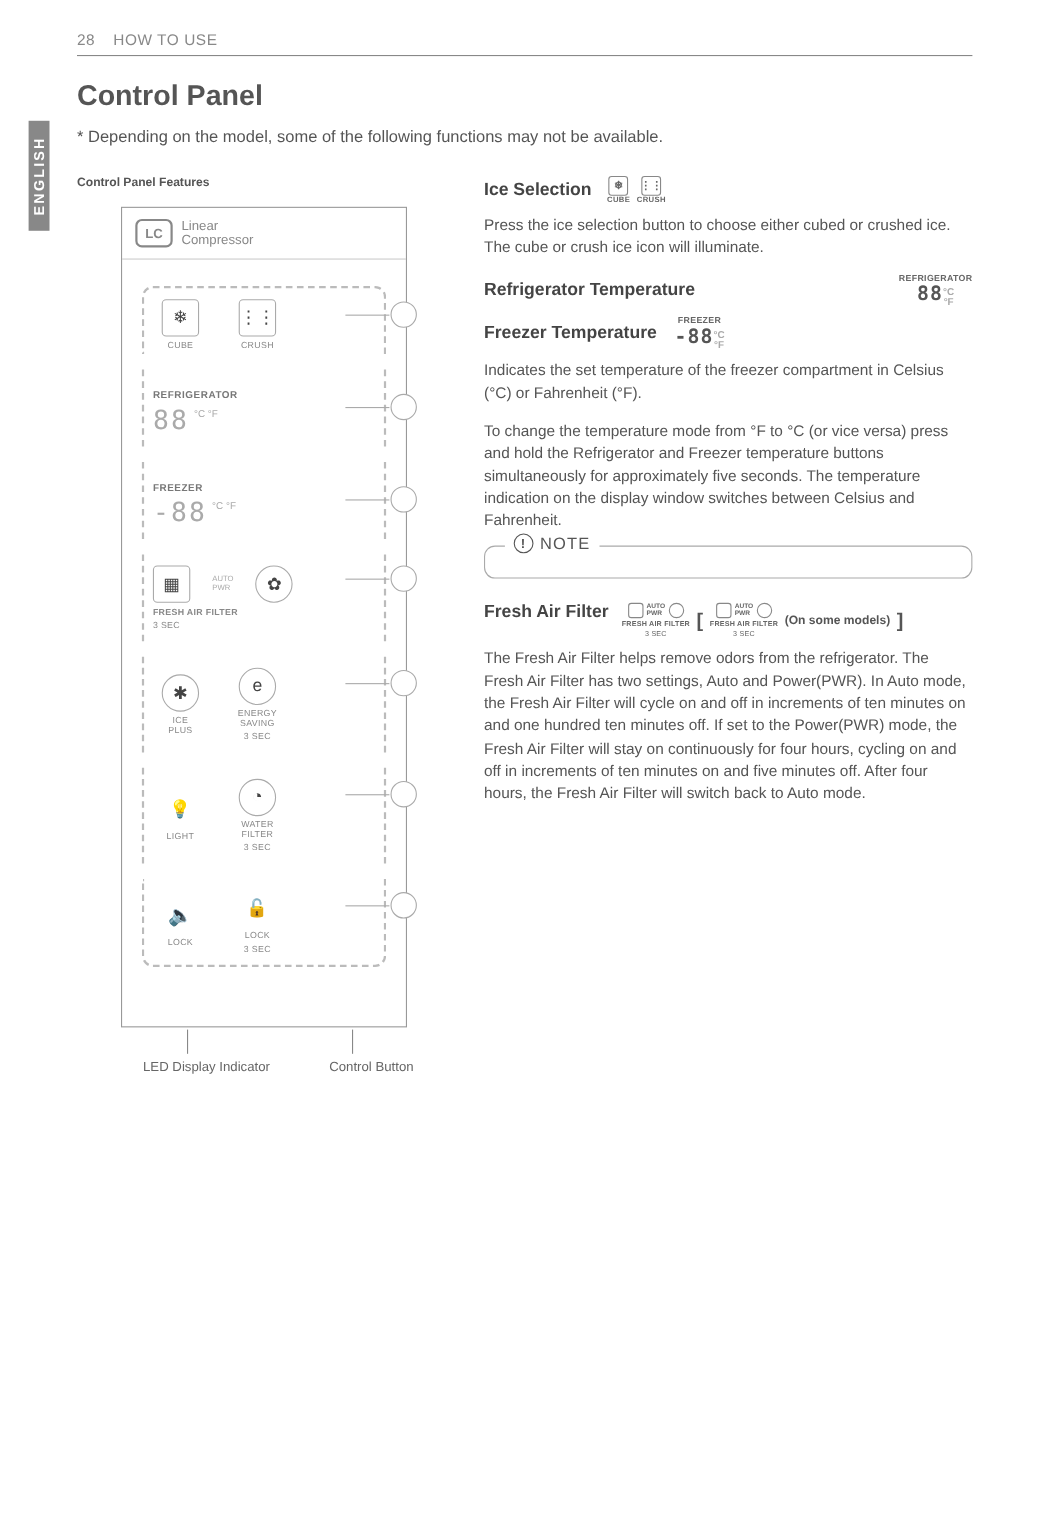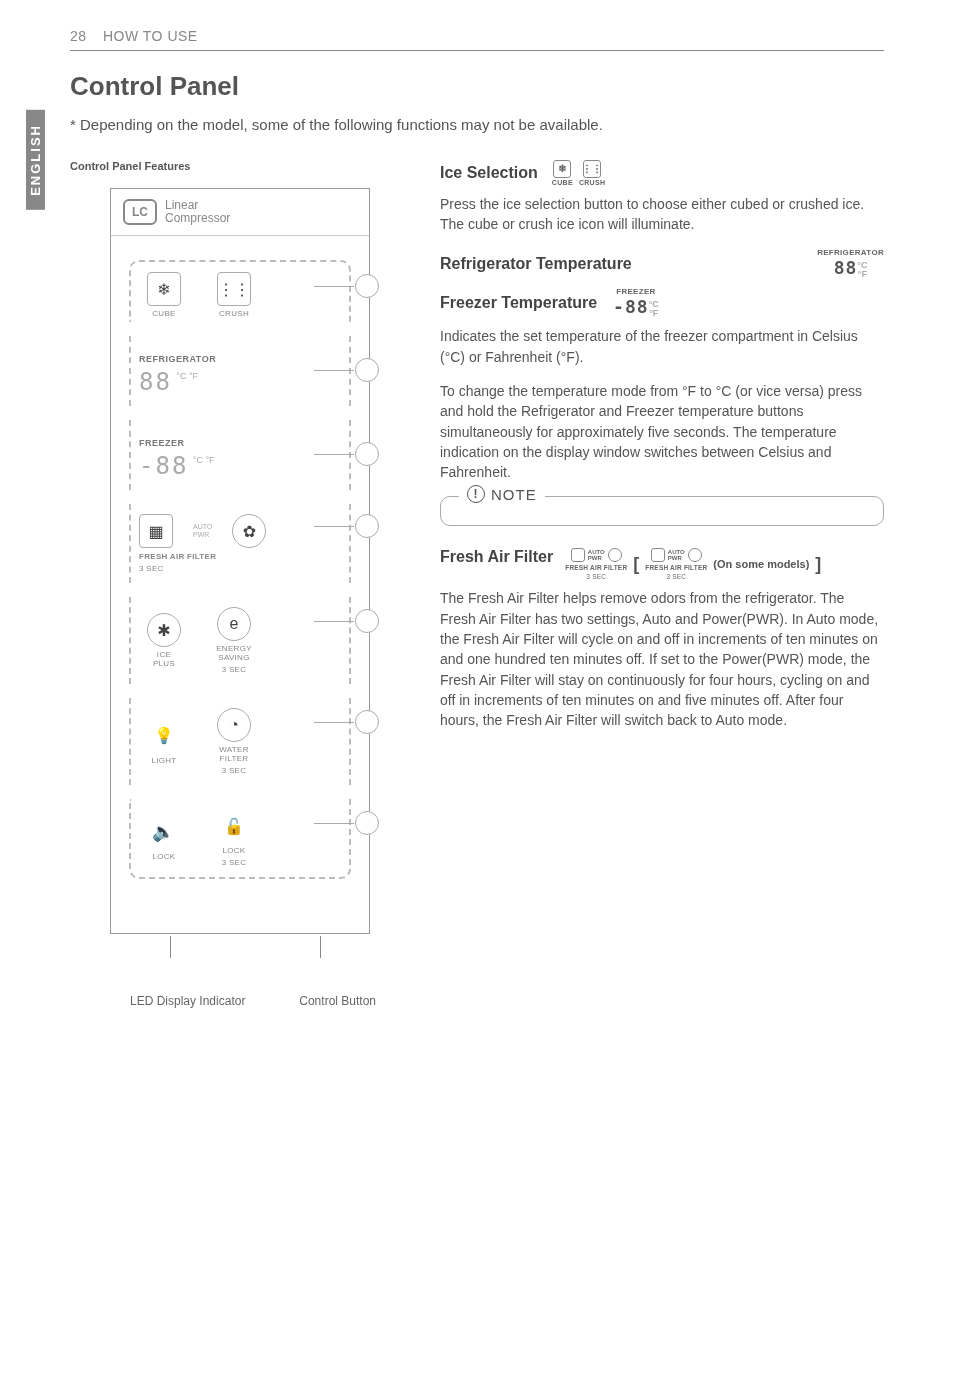--- a/index.html
+++ b/index.html
@@ -156,21 +156,21 @@
     gap: 6px;
   }
   .note-title .icn {
     width: 18px; height: 18px; border: 1.5px solid #555; border-radius: 50%;
     display: flex; align-items: center; justify-content: center; font-size: 12px; font-weight: bold;
   }
   ul.bullets { list-style: disc; padding-left: 30px; }
   ul.bullets li { font-size: 14px; color: #555; line-height: 1.45; margin-bottom: 8px;}
   .diag-foot {
     position: relative;
-    margin-top: 36px;
+    margin-top: 5px;
     display: flex;
     justify-content: space-between;
     width: 260px;
     margin-left: auto; margin-right: auto;
     font-size: 12px; color: #666;
   }
   .diag-foot .fl { margin-left: 20px; }
   .diag-foot .fr { margin-right: -6px; text-align: right; }
   .diag-foot-lines {
     position: relative;

